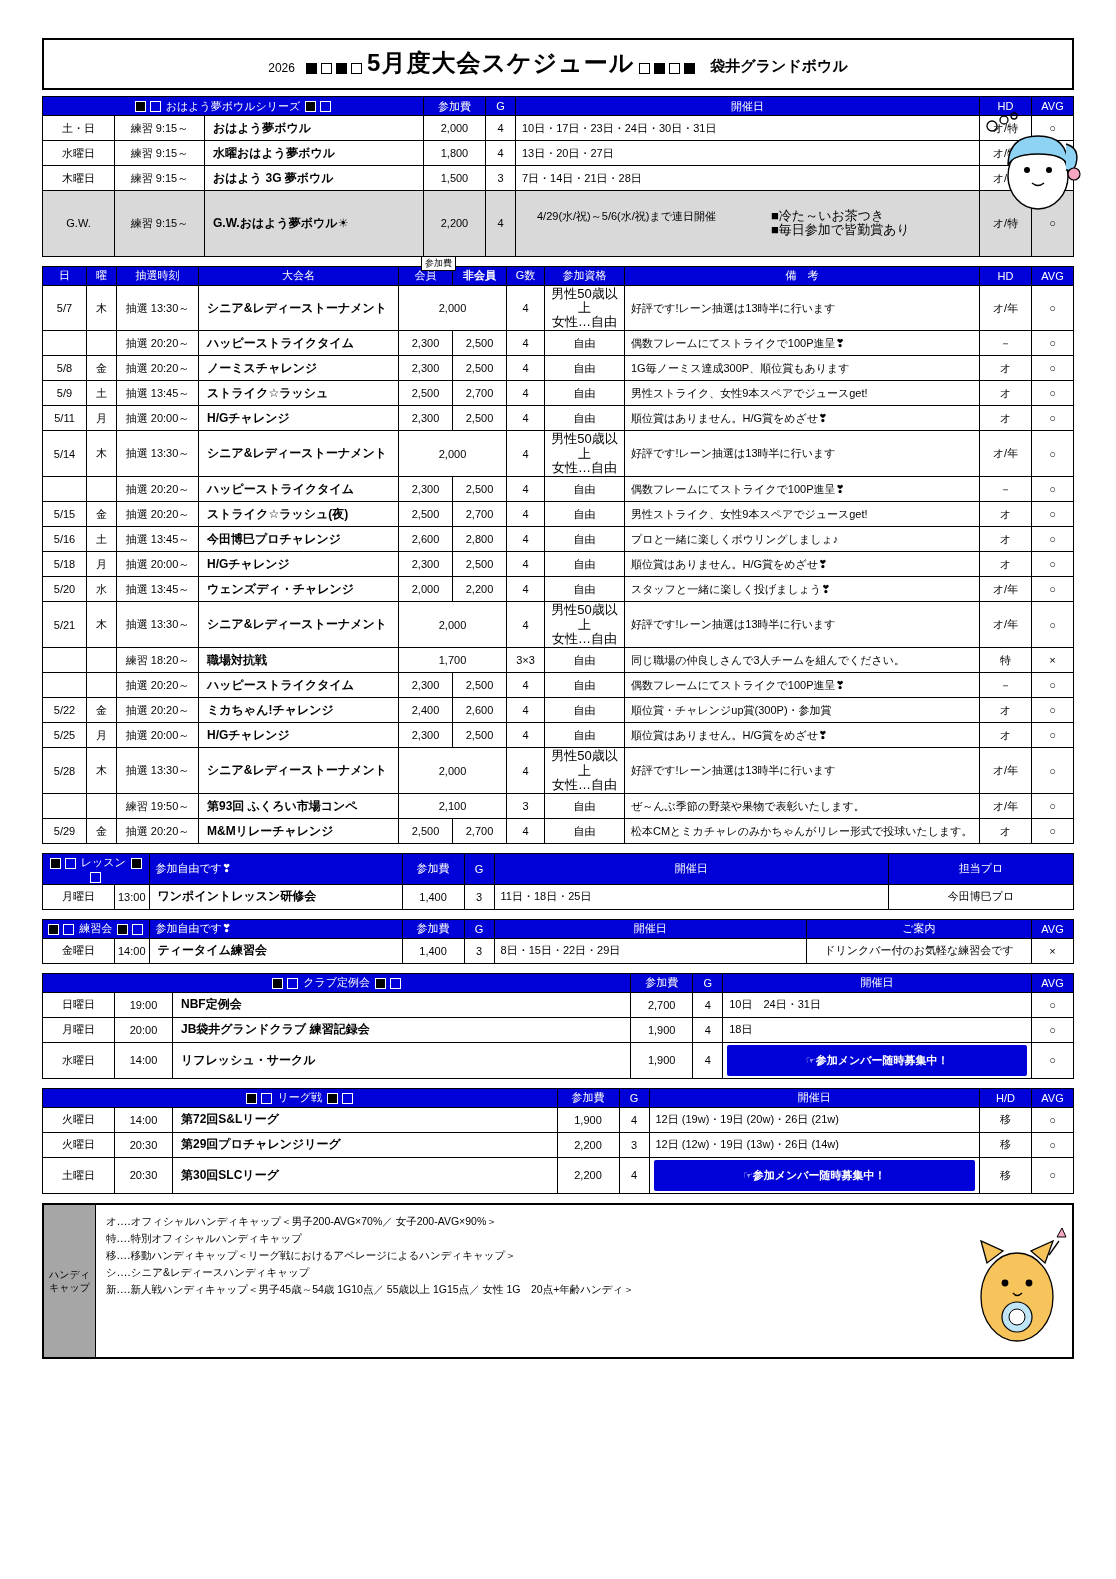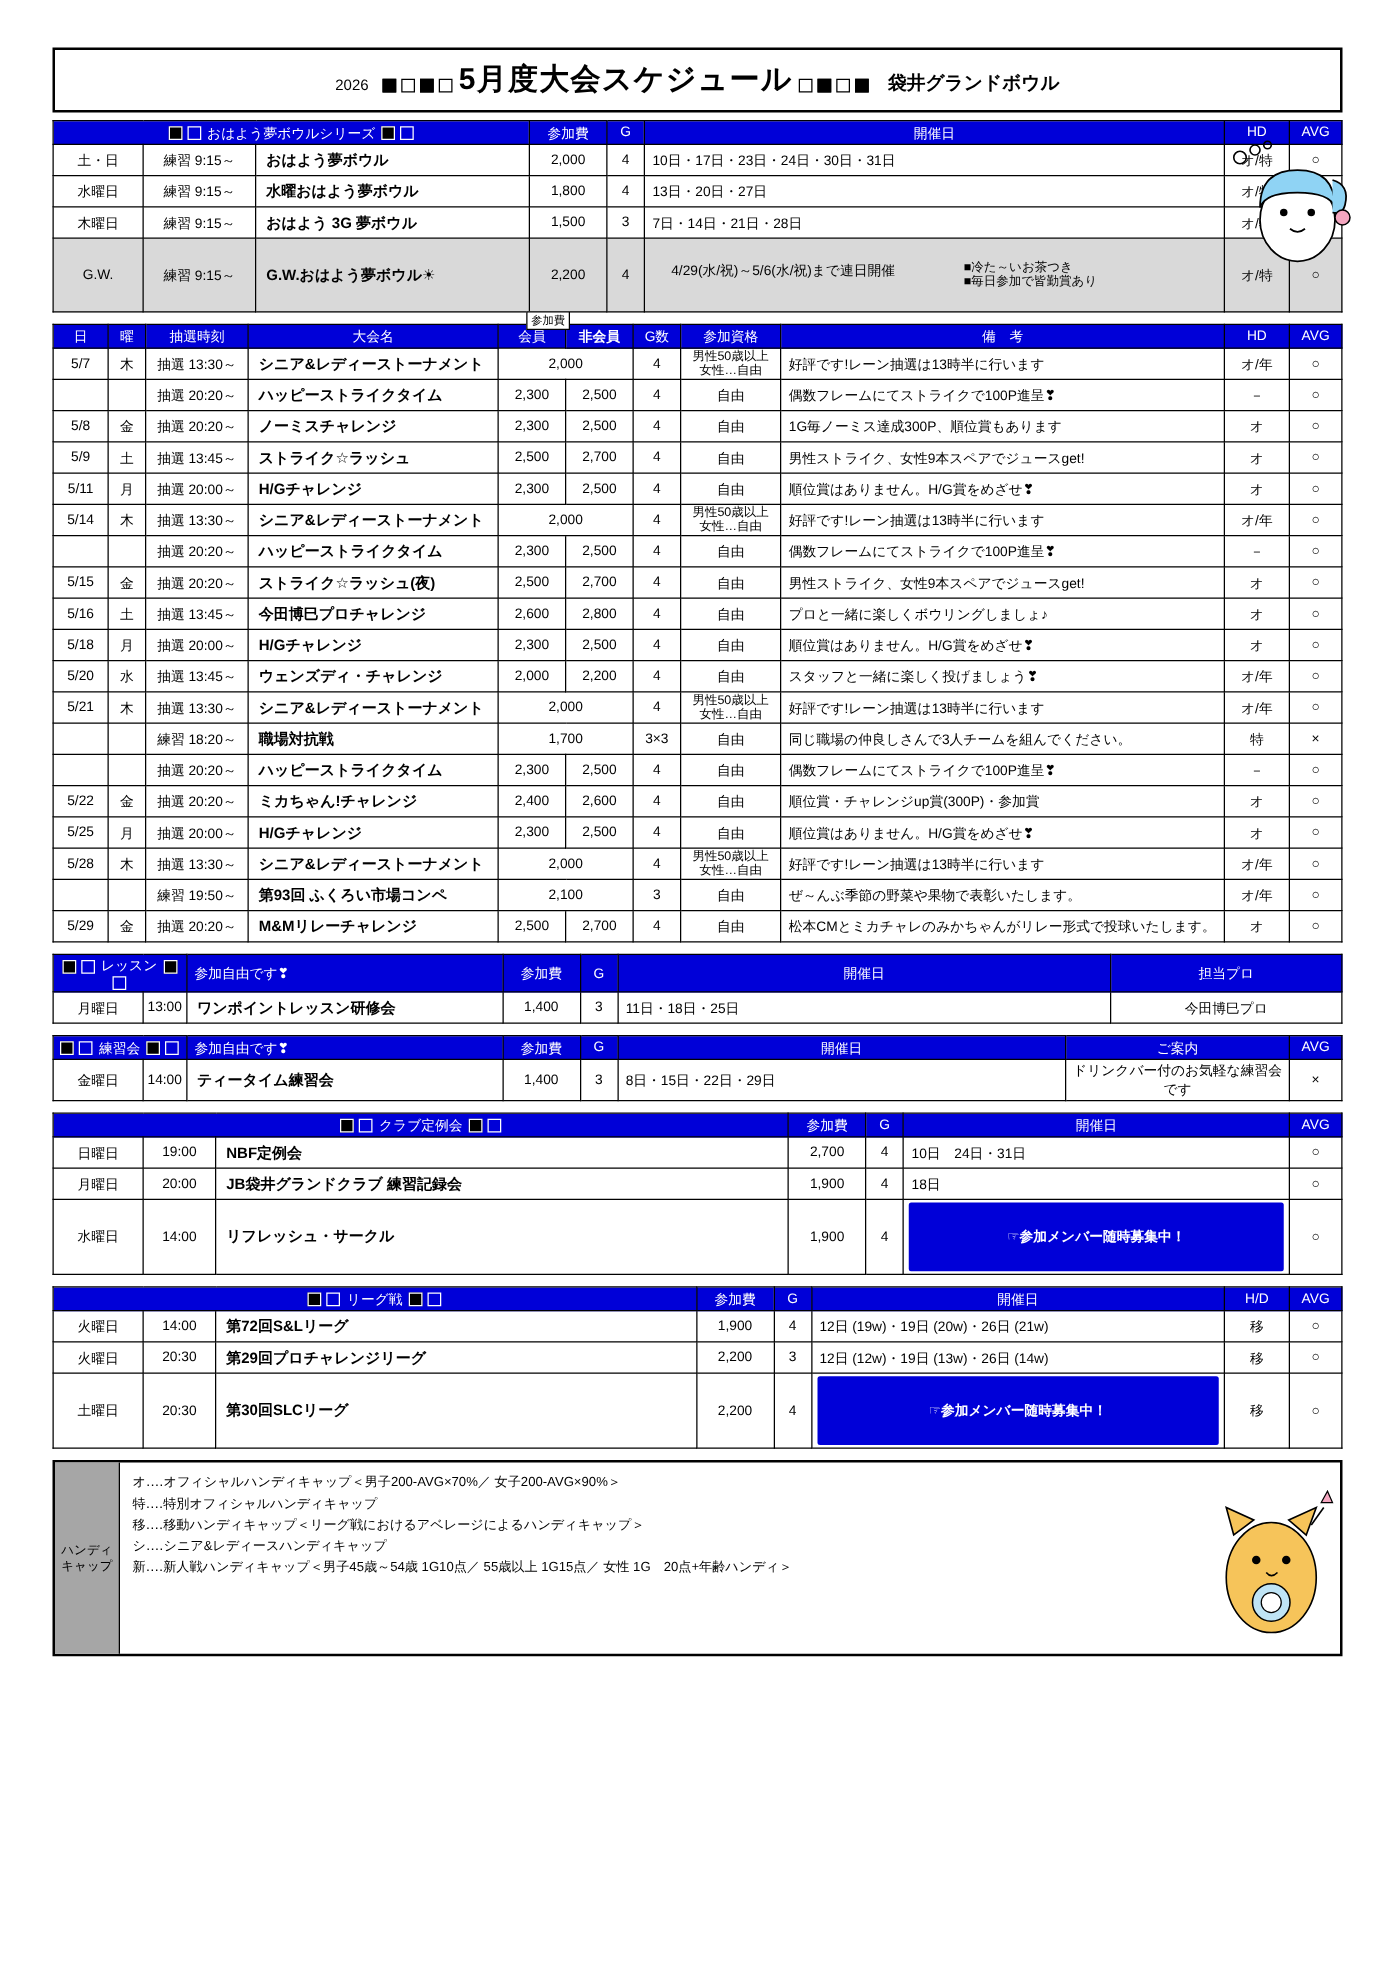--- a/index.html
+++ b/index.html
@@ -19,25 +19,25 @@
   .title-box { border:2px solid #000; padding: 7px 0 9px; text-align:center; margin-bottom: 6px; }
   .title-box .yr { font-size: 12px; vertical-align: middle; margin-right: 6px; }
   .title-box .main { font-size: 24px; font-weight: bold; letter-spacing: 1px; }
   .title-box .loc { font-size: 15px; font-weight: bold; margin-left: 10px; }
   .sq { display:inline-block; width:11px; height:11px; border:1.5px solid #000; margin:0 2px; vertical-align: middle;}
   .sq.fill { background:#000; }
   .sec { margin-top: 9px; }
   .left { text-align:left; padding-left:6px; }
   .nm { font-weight:bold; text-align:left; padding-left:8px; font-size:12px;}
   .small { font-size: 9px; font-weight: bold; }
-  .xsmall { font-size: 10px; line-height:1.1; }
+  .xsmall { font-size: 13px; line-height:1.1; }
   .gw { background:#d9d9d9; }
   .hdr td { height: 19px; font-size: 11px; }
   .rowh td { height: 25px; }
-  .notice { background:#0000d8; color:#fff; font-weight:bold; border-radius:2px; padding:20px 0; }
+  .notice { background:#0000d8; color:#fff; font-weight:bold; border-radius:2px; padding:8px 0; }
   .legend { border:2px solid #000; margin-top:9px; display:flex; align-items:stretch; }
   .legend .tag { width:52px; background:#a6a6a6; display:flex; align-items:center; justify-content:center; font-size:10px; border-right:1px solid #000; text-align:center; line-height:1.3;}
   .legend .body { flex:1; padding:8px 10px; font-size:10.5px; line-height:1.62; }
   .legend .mascot { width:115px; position:relative; }
   .sleep { position:absolute; right:18px; top:108px; width:120px; height:110px; }
 </style>
 </head>
 <body>
 
 <div class="page">
@@ -413,21 +413,21 @@
     </table>
 
   <table class="sec">
     <tbody>
         <tr class="blue hdr">
       <td colspan="2" style="width:102px"><span class="sq fill" style="border-color:#fff;"></span><span class="sq" style="border-color:#fff;"></span> <span>練習会</span> <span class="sq fill" style="border-color:#fff;"></span><span class="sq" style="border-color:#fff;"></span></td>
       <td style="width:253px" class="left">参加自由です❣</td>
       <td style="width:62px">参加費</td>
       <td style="width:30px">G</td>
       <td>開催日</td>
-      <td style="width:179px">ご案内</td>
+      <td style="width:225px">ご案内</td>
       <td style="width:42px">AVG</td>
     </tr>
     <tr class="rowh">
       <td style="width:72px">金曜日</td>
       <td style="width:30px">14:00</td>
       <td class="nm">ティータイム練習会</td>
       <td>1,400</td>
       <td>3</td>
       <td class="left">8日・15日・22日・29日</td>
       <td>ドリンクバー付のお気軽な練習会です</td>

